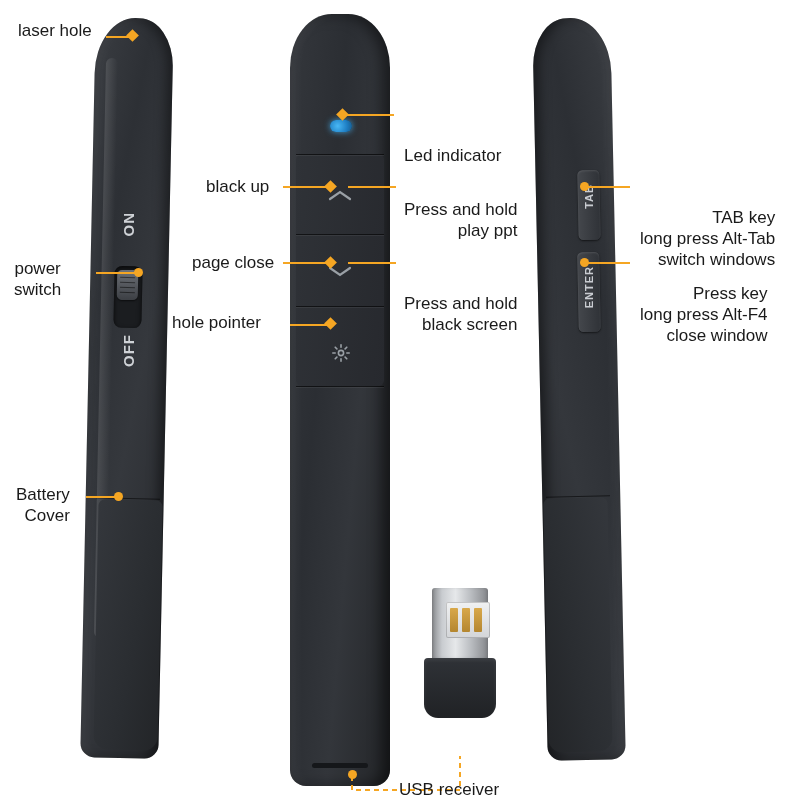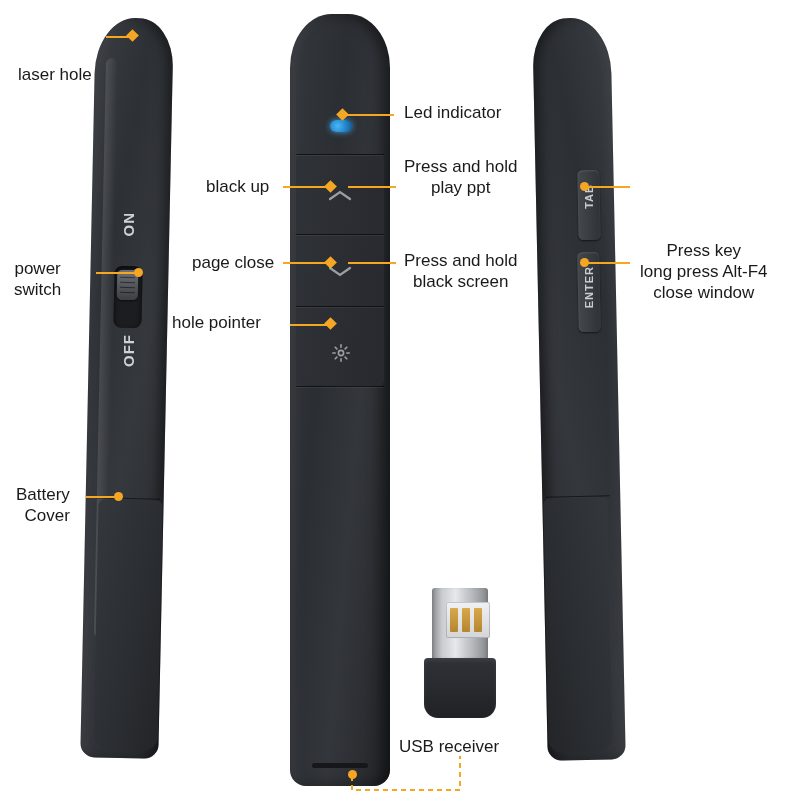--- a/index.html
+++ b/index.html
@@ -19,21 +19,21 @@
   }
 
   
   .label {
     position: absolute;
     color: #1a1a1a;
     font-size: 17px;
     line-height: 21px;
     white-space: pre-line;
   }
-  .label.right { text-align: center; }
+  .label.right { text-align: right; margin-top: 43px; }
   .label.left  { text-align: left; }
 
   
   .lead {
     position: absolute;
     background: #f5a623;
     height: 2px;
   }
   .dot {
     position: absolute;
@@ -412,34 +412,37 @@
   <div class="dot" style="left:580px; top:182px;"></div>
 
   <div class="lead" style="left:586px; top:262px; width:44px;"></div>
   <div class="dot" style="left:580px; top:258px;"></div>
 
   <svg style="position:absolute; left:330px; top:750px; width:140px; height:48px;">
     <path d="M22 26 L22 40 L130 40 L130 6" stroke="#f5a623" stroke-width="2" fill="none" stroke-dasharray="5 4"></path>
   </svg>
   <div class="dot" style="left:348px; top:770px;"></div>
 
-  <div class="label left" style="left:18px;  top:20px;margin-top:44px;">laser hole</div>
+  <div class="label left" style="left:18px;  top:20px;">laser hole</div>
   <div class="label left" style="left:14px;  top:258px;text-align:center;">power
 switch</div>
   <div class="label left" style="left:16px;  top:484px;text-align:right;">Battery
 Cover</div>
 
   <div class="label left" style="left:206px; top:176px;">black up</div>
   <div class="label left" style="left:192px; top:252px;">page close</div>
   <div class="label left" style="left:172px; top:312px;">hole pointer</div>
 
   <div class="label right" style="left:404px; top:102px;">Led indicator</div>
   <div class="label right" style="left:404px; top:156px;">Press and hold
 play ppt</div>
   <div class="label right" style="left:404px; top:250px;">Press and hold
 black screen</div>
 
+  <div class="label right" style="left:640px; top:164px;">TAB key
+long press Alt-Tab
+switch windows</div>
   <div class="label right" style="left:640px; top:240px;">Press key
 long press Alt-F4
 close window</div>
 
   <div class="label right" style="left:399px; top:736px;">USB receiver</div>
 </div>
 
 </body></html>

